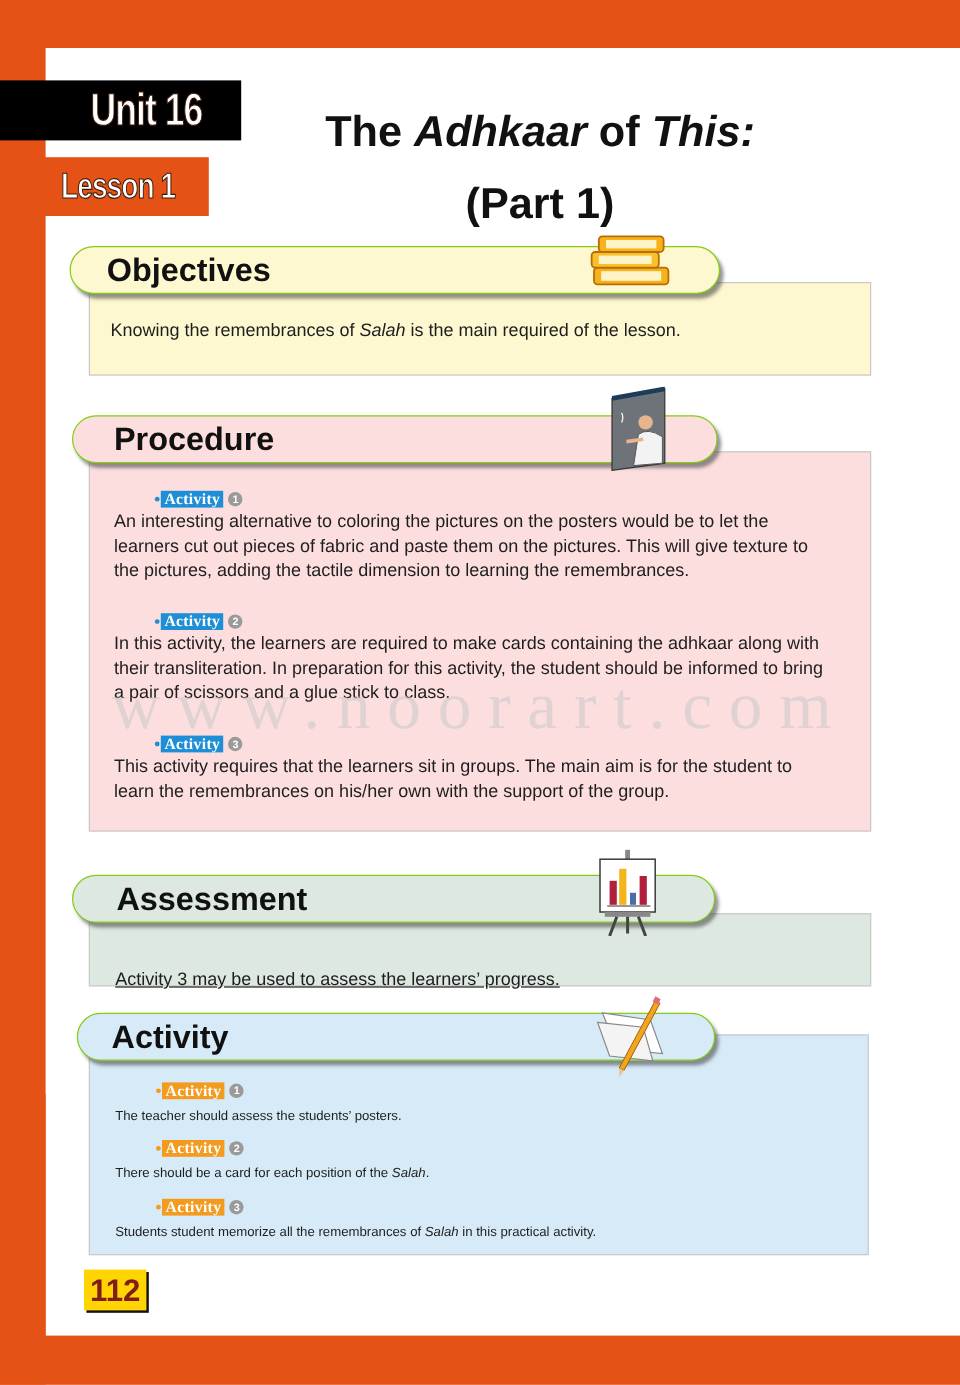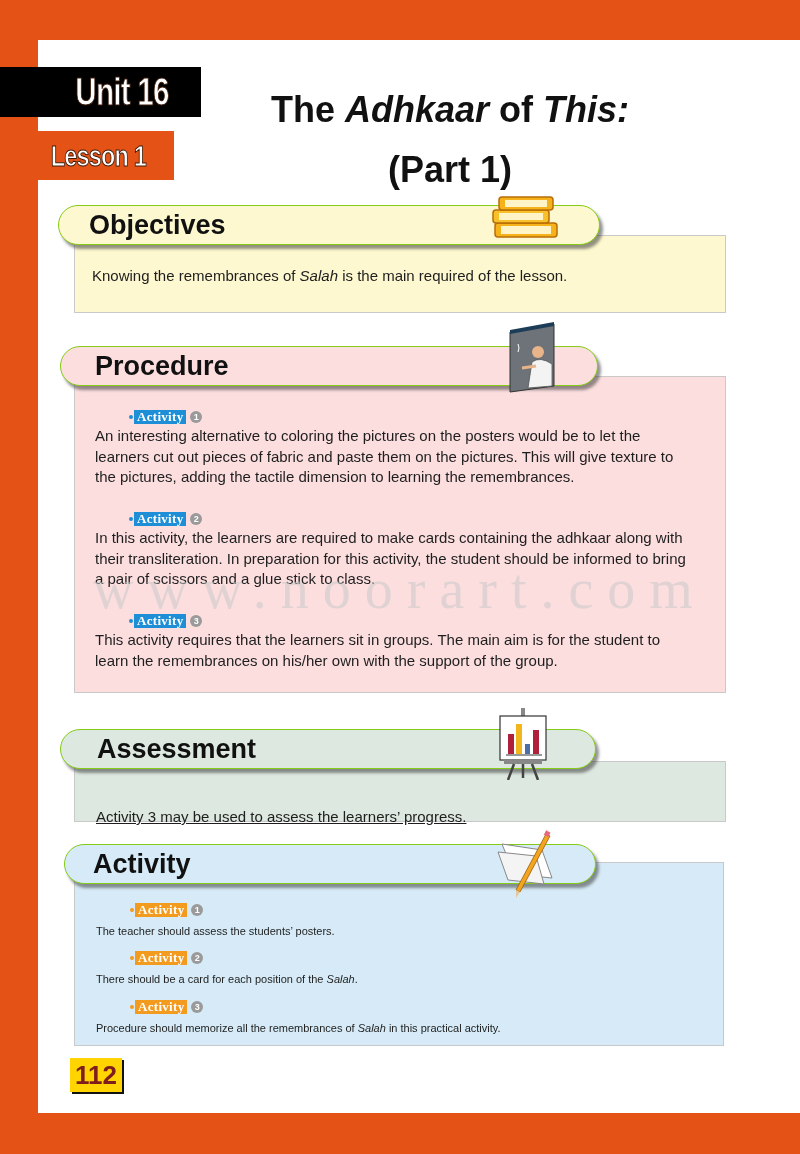--- a/index.html
+++ b/index.html
@@ -217,18 +217,18 @@
       <span class="num">2</span>
   </span>
   <div class="para"><span>There should be a card for each position of the </span><i>Salah</i><span>.</span></div>
 </div>
 <div class="ans-item" style="top:995px">
   <span class="activity-label orange">
     <span class="dot"></span>
       <span class="lab">Activity</span>
       <span class="num">3</span>
   </span>
-  <div class="para"><span>Procedure should memorize all the remembrances of </span><i>Salah</i><span> in this practical activity.</span></div>
+  <div class="para"><span>Students student memorize all the remembrances of </span><i>Salah</i><span> in this practical activity.</span></div>
 </div>
 
 <div class="page-num">112</div>
 
 <div class="watermark">www.noorart.com</div>
 
 </body></html>

